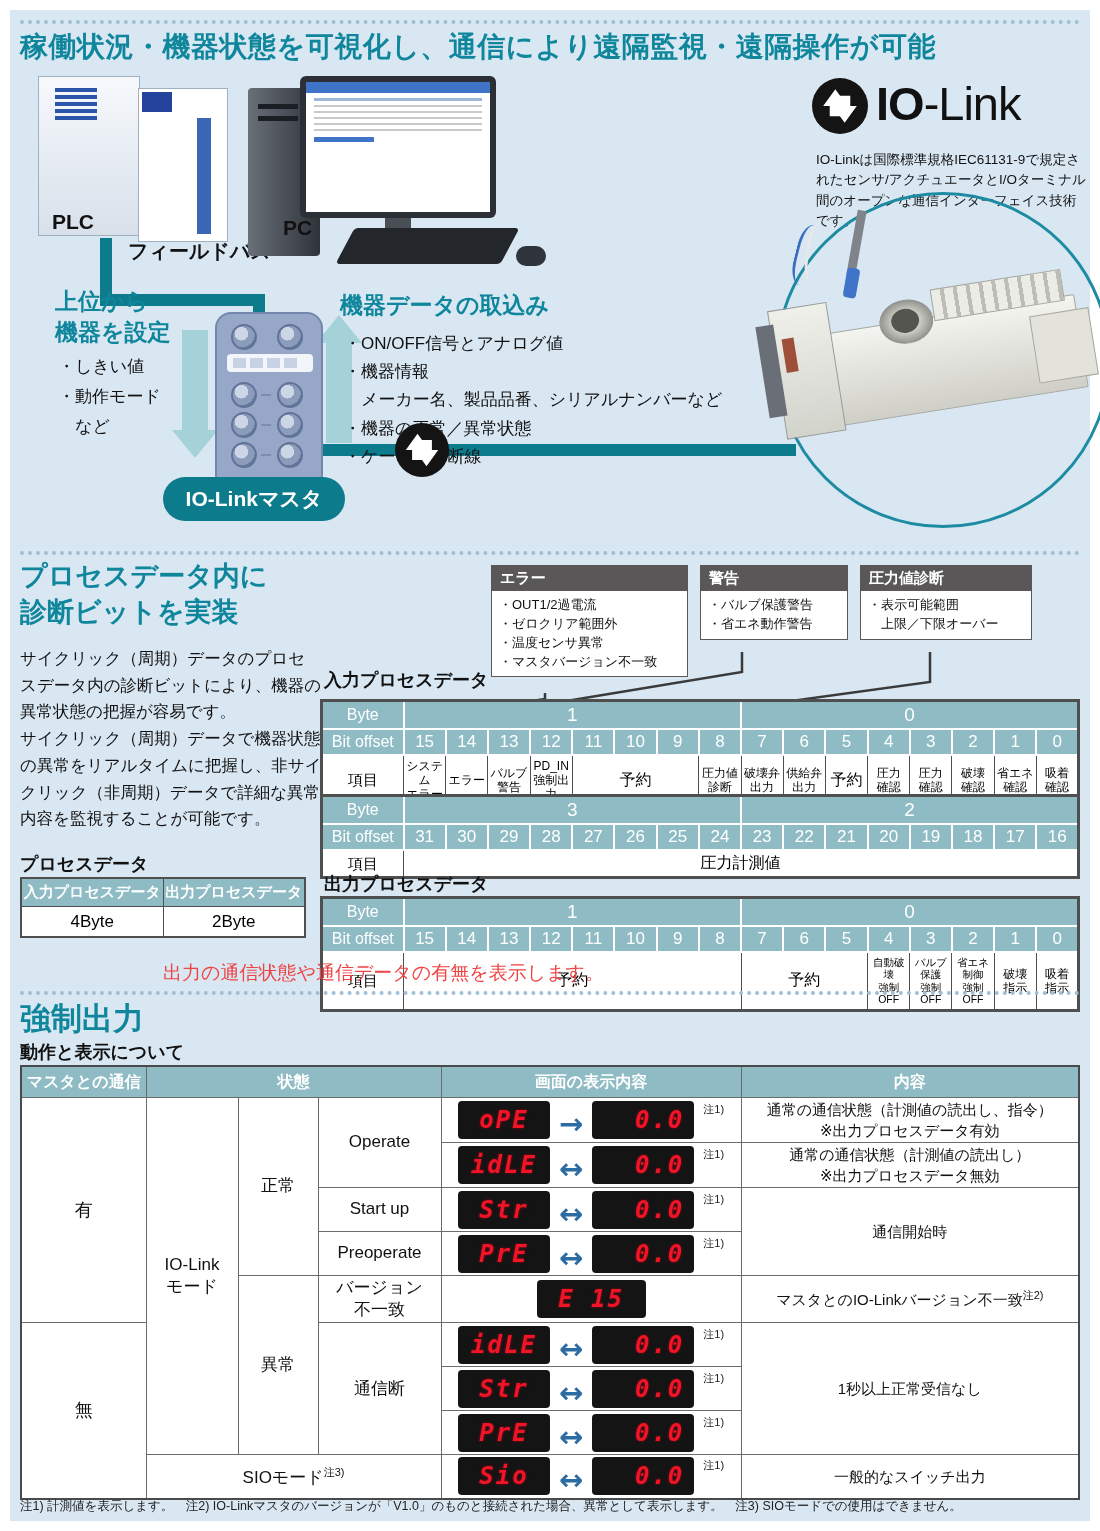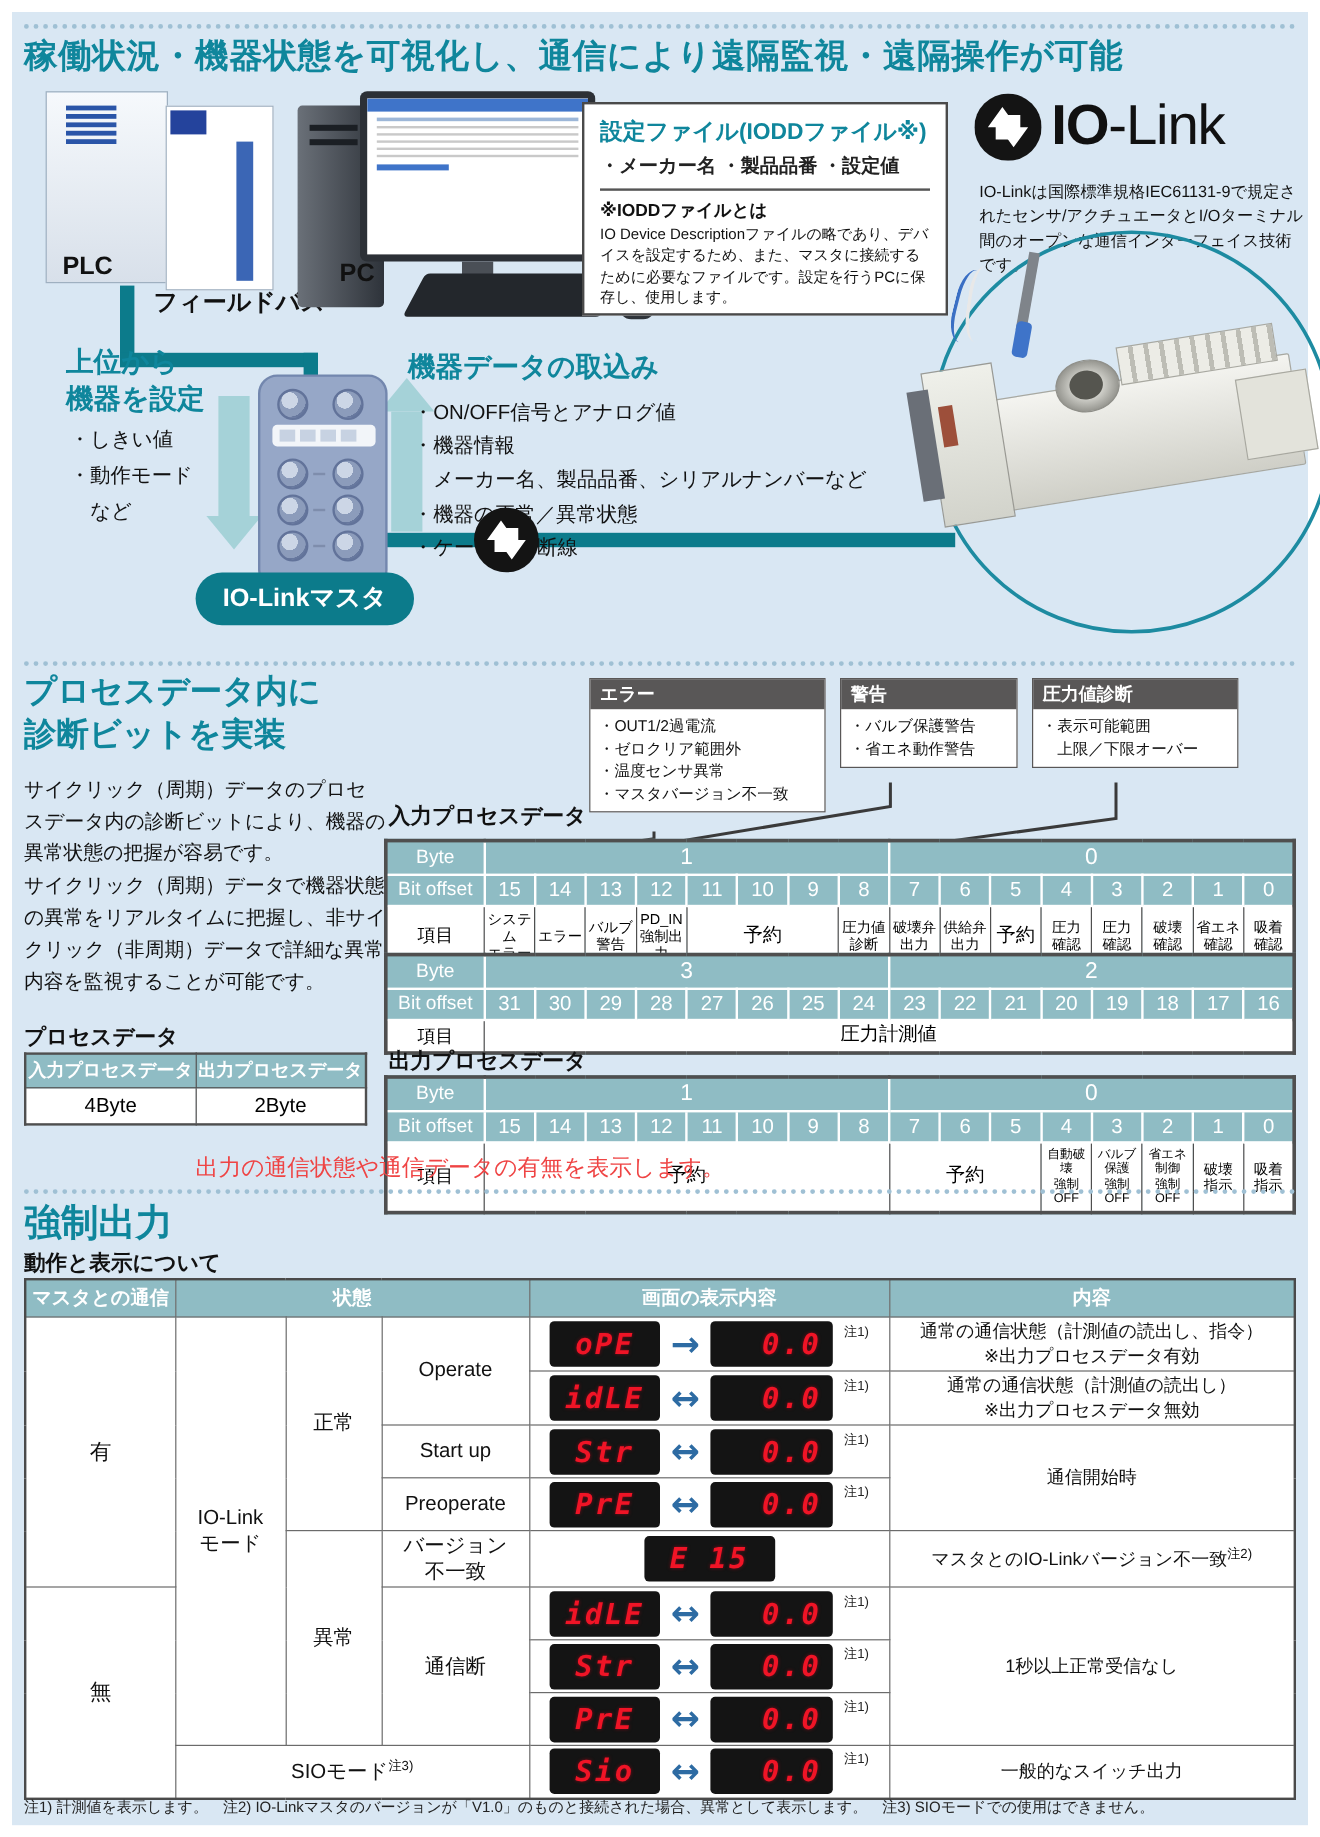--- a/index.html
+++ b/index.html
@@ -41,21 +41,21 @@
   .pd-table th{background:#8fbcc4;color:#fff;font-size:15px;font-weight:bold;border:1px solid #4f4f4f;height:25px;}
   .pd-table td{background:#fff;color:#000;font-size:17px;text-align:center;border:1px solid #4f4f4f;height:27px;}
   
   .disp-table{border-collapse:collapse;table-layout:fixed;width:1058px;border:2px solid #4a4a4a;background:#fff;}
   .disp-table th{background:#8fbcc4;color:#fff;font-size:16px;font-weight:bold;border:1px solid #6b6b6b;height:28px;}
   .disp-table td{border:1px solid #6b6b6b;text-align:center;vertical-align:middle;background:#fff;color:#111;}
   .disp-table td.cc{font-size:18px;}
   .disp-table td.md,.disp-table td.st,.disp-table td.sub{font-size:17px;line-height:1.3;}
   .disp-table td.ct{font-size:15px;line-height:1.4;}
   .disprow{height:44px;}
-  .disp{display:flex;align-items:center;justify-content:center;gap:9px;}
+  .disp{display:flex;align-items:flex-end;justify-content:center;gap:9px;}
   .seg{display:inline-flex;align-items:center;background:#141414;color:#f01426;
        font-family:"DejaVu Sans Mono","Liberation Mono",monospace;font-weight:bold;font-style:italic;
        font-size:24px;letter-spacing:2px;border-radius:4px;height:38px;
        text-shadow:0 0 3px rgba(220,0,30,.55);}
   .seg-l{width:92px;justify-content:center;}
   .seg-r{width:102px;justify-content:flex-end;padding-right:10px;box-sizing:border-box;}
   .seg-c{width:109px;justify-content:center;}
   .arrw{color:#2d6ba3;font-size:29px;font-weight:bold;line-height:1;font-family:"DejaVu Sans",sans-serif;}
   .noteref{font-size:11px;color:#222;font-weight:normal;align-self:flex-start;margin-top:1px;font-style:normal;}
   .supref{font-size:11px;vertical-align:super;}
@@ -106,27 +106,20 @@
         <div style="margin:6px 8px 0 8px;width:60px;height:5px;background:#3f74c9;"></div>
       </div>
     </div>
     <div class="abs" style="left:385px;top:218px;width:26px;height:18px;background:#4a4f56;"></div>
     <div class="abs" style="left:368px;top:234px;width:62px;height:10px;border-radius:50%;background:#5a6067;"></div>
     <div class="abs" style="left:345px;top:228px;width:165px;height:36px;background:#23272c;border-radius:4px;transform:skewX(-28deg);"></div>
     <div class="abs" style="left:516px;top:246px;width:30px;height:20px;border-radius:12px;background:#2f343a;"></div>
   </div>
   <div class="abs" style="left:283px;top:216px;font-size:21px;font-weight:bold;color:#111;">PC</div>
 
-  <div class="cfg" style="left:485px;top:85px;width:305px;height:178px;">
-    <div style="font-size:19px;font-weight:bold;" class="teal">設定ファイル(IODDファイル※)</div>
-    <div style="font-size:16px;font-weight:bold;color:#222;margin-top:5px;">・メーカー名 ・製品品番 ・設定値</div>
-    <div style="border-top:2px solid #555;margin:8px 0 7px 0;"></div>
-    <div style="font-size:14.5px;font-weight:bold;color:#111;">※IODDファイルとは</div>
-    <div style="font-size:12.5px;line-height:1.42;color:#111;margin-top:2px;">IO Device Descriptionファイルの略であり、デバイスを設定するため、また、マスタに接続するために必要なファイルです。設定を行うPCに保存し、使用します。</div>
-  </div>
 
   <div class="abs" style="left:812px;top:78px;width:56px;height:56px;">
     <svg width="56" height="56" viewBox="0 0 60 60">
       <circle cx="30" cy="30" r="30" fill="#141414"></circle>
       <path d="M12 30 L25 12 L38 30 L31 30 L31 41 L19 41 L19 30 Z" fill="#ffffff"></path>
       <path d="M48 30 L35 48 L22 30 L29 30 L29 19 L41 19 L41 30 Z" fill="#ffffff"></path>
     </svg>
   </div>
   <div class="abs" style="left:876px;top:76px;font-size:47px;color:#111;letter-spacing:-1px;"><span style="font-weight:bold;">IO</span><span style="font-weight:normal;">-Link</span></div>
   <div class="abs" style="left:816px;top:150px;width:272px;font-size:13.5px;line-height:1.5;color:#111;">IO-Linkは国際標準規格IEC61131-9で規定されたセンサ/アクチュエータとI/Oターミナル間のオープンな通信インターフェイス技術です。</div>

